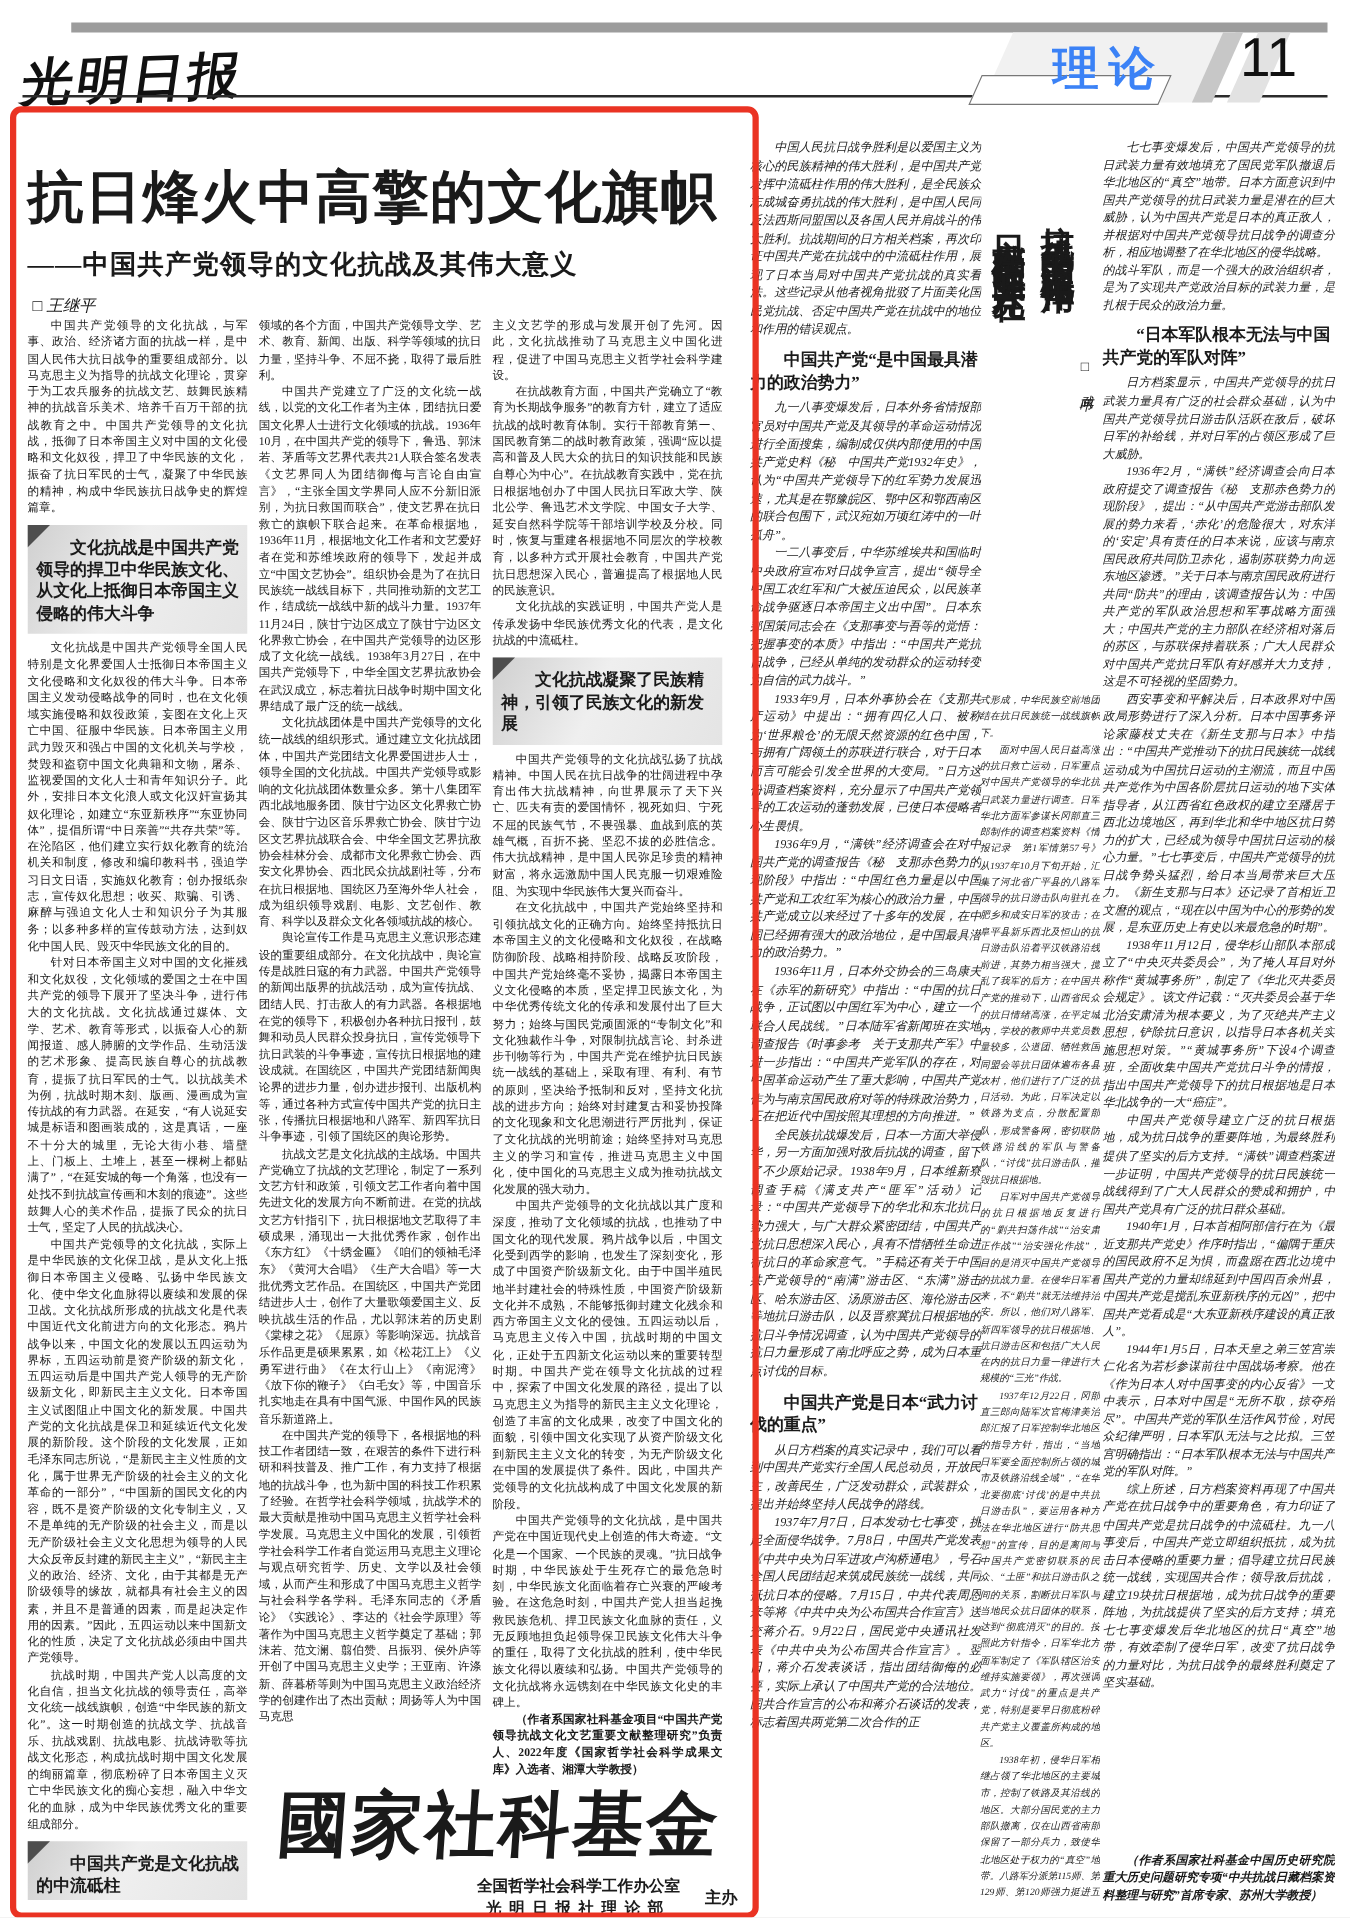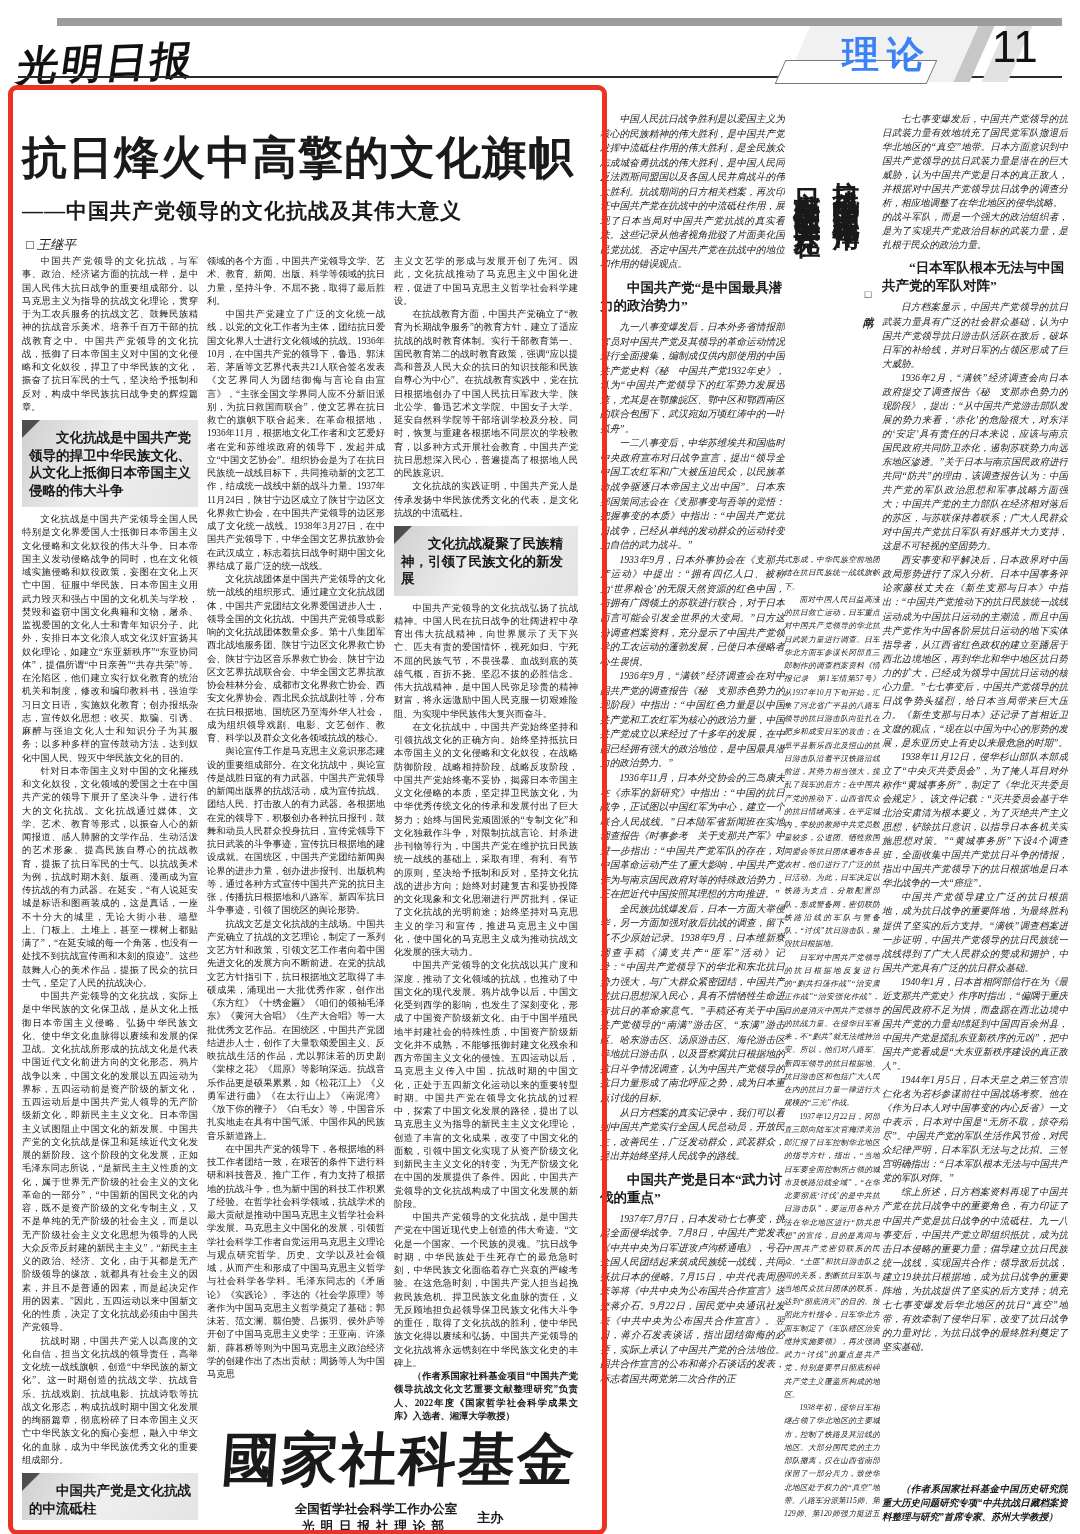--- a/index.html
+++ b/index.html
@@ -37,21 +37,21 @@
         font-weight:700;text-indent:2em;text-align:left;font-style:normal;
         background:linear-gradient(115deg,#cfcfcf 0%,#efefef 45%,#e4e4e4 100%);}
   .par.boxhead::before{content:"";position:absolute;left:0;top:0;width:0;height:0;
         border-top:18px solid #4e4e4e;border-right:18px solid transparent;}
   .par.head{font-weight:700;font-style:normal;font-size:13.5px;line-height:18px;margin:7px 0 5px;
         text-indent:2em;text-align:left;}
   .par.attr{font-weight:700;text-indent:2em;}
   
   .fund{position:absolute;left:208px;top:1422px;width:382px;text-align:center;}
   .fund-name{font-size:57px;font-weight:800;letter-spacing:2px;transform:skewX(-4deg);white-space:nowrap;}
-  .fund-orgs{display:flex;justify-content:center;align-items:center;gap:20px;margin-top:2px;}
+  .fund-orgs{display:flex;justify-content:flex-end;align-items:center;gap:20px;margin-top:2px;}
   .fund-lines{font-size:12.5px;font-weight:700;font-family:"Liberation Sans","DejaVu Sans",sans-serif;}
   .fund-line2{letter-spacing:6px;}
   .fund-host{font-size:13px;font-weight:700;}
   
   .ra{font-style:italic;}
   #rcol1{left:600px;top:112px;width:185px;height:1412px;font-size:9.7px;line-height:14.55px;}
   #rcolm{left:784px;top:553px;width:96px;height:969px;font-size:7.7px;line-height:13.25px;}
   #rcol2{left:882px;top:112px;width:186px;height:1412px;font-size:9.5px;line-height:14.05px;
          display:flex;flex-direction:column;}
   #rcol2 .flow{flex:1 1 auto;overflow:hidden;}
@@ -81,21 +81,21 @@
     <div class="stripe2"></div>
     <div class="sec-title">理论</div>
     <div class="pagenum">11</div>
   </div>
 
   <div class="la-title">抗日烽火中高擎的文化旗帜</div>
   <div class="la-sub">——中国共产党领导的文化抗战及其伟大意义</div>
   <div class="la-author">□ 王继平</div>
 
   <div id="lcol1" class="col lcol">
-      <div class="par body">中国共产党领导的文化抗战，与军事、政治、经济诸方面的抗战一样，是中国人民伟大抗日战争的重要组成部分。以马克思主义为指导的抗战文化理论，贯穿于为工农兵服务的抗战文艺、鼓舞民族精神的抗战音乐美术、培养千百万干部的抗战教育之中。中国共产党领导的文化抗战，抵御了日本帝国主义对中国的文化侵略和文化奴役，捍卫了中华民族的文化，振奋了抗日军民的士气，坚决给予抵制和反对，构成中华民族抗日战争史的辉煌篇章。</div>
+      <div class="par body">中国共产党领导的文化抗战，与军事、政治、经济诸方面的抗战一样，是中国人民伟大抗日战争的重要组成部分。以马克思主义为指导的抗战文化理论，贯穿于为工农兵服务的抗战文艺、鼓舞民族精神的抗战音乐美术、培养千百万干部的抗战教育之中。中国共产党领导的文化抗战，抵御了日本帝国主义对中国的文化侵略和文化奴役，捍卫了中华民族的文化，振奋了抗日军民的士气，凝聚了中华民族的精神，构成中华民族抗日战争史的辉煌篇章。</div>
       <div class="par boxhead">文化抗战是中国共产党领导的捍卫中华民族文化、从文化上抵御日本帝国主义侵略的伟大斗争</div>
       <div class="par body">文化抗战是中国共产党领导全国人民特别是文化界爱国人士抵御日本帝国主义文化侵略和文化奴役的伟大斗争。日本帝国主义发动侵略战争的同时，也在文化领域实施侵略和奴役政策，妄图在文化上灭亡中国、征服中华民族。日本帝国主义用武力毁灭和强占中国的文化机关与学校，焚毁和盗窃中国文化典籍和文物，屠杀、监视爱国的文化人士和青年知识分子。此外，安排日本文化浪人或文化汉奸宣扬其奴化理论，如建立“东亚新秩序”“东亚协同体”，提倡所谓“中日亲善”“共存共荣”等。在沦陷区，他们建立实行奴化教育的统治机关和制度，修改和编印教科书，强迫学习日文日语，实施奴化教育；创办报纸杂志，宣传奴化思想；收买、欺骗、引诱、麻醉与强迫文化人士和知识分子为其服务；以多种多样的宣传鼓动方法，达到奴化中国人民、毁灭中华民族文化的目的。</div>
       <div class="par body">针对日本帝国主义对中国的文化摧残和文化奴役，文化领域的爱国之士在中国共产党的领导下展开了坚决斗争，进行伟大的文化抗战。文化抗战通过媒体、文学、艺术、教育等形式，以振奋人心的新闻报道、感人肺腑的文学作品、生动活泼的艺术形象、提高民族自尊心的抗战教育，提振了抗日军民的士气。以抗战美术为例，抗战时期木刻、版画、漫画成为宣传抗战的有力武器。在延安，“有人说延安城是标语和图画装成的，这是真话，一座不十分大的城里，无论大街小巷、墙壁上、门板上、土堆上，甚至一棵树上都贴满了”，“在延安城的每一个角落，也没有一处找不到抗战宣传画和木刻的痕迹”。这些鼓舞人心的美术作品，提振了民众的抗日士气，坚定了人民的抗战决心。</div>
       <div class="par body">中国共产党领导的文化抗战，实际上是中华民族的文化保卫战，是从文化上抵御日本帝国主义侵略、弘扬中华民族文化、使中华文化血脉得以赓续和发展的保卫战。文化抗战所形成的抗战文化是代表中国近代文化前进方向的文化形态。鸦片战争以来，中国文化的发展以五四运动为界标，五四运动前是资产阶级的新文化，五四运动后是中国共产党人领导的无产阶级新文化，即新民主主义文化。日本帝国主义试图阻止中国文化的新发展。中国共产党的文化抗战是保卫和延续近代文化发展的新阶段。这个阶段的文化发展，正如毛泽东同志所说，“是新民主主义性质的文化，属于世界无产阶级的社会主义的文化革命的一部分”，“中国新的国民文化的内容，既不是资产阶级的文化专制主义，又不是单纯的无产阶级的社会主义，而是以无产阶级社会主义文化思想为领导的人民大众反帝反封建的新民主主义”，“新民主主义的政治、经济、文化，由于其都是无产阶级领导的缘故，就都具有社会主义的因素，并且不是普通的因素，而是起决定作用的因素。”因此，五四运动以来中国新文化的性质，决定了文化抗战必须由中国共产党领导。</div>
       <div class="par body">抗战时期，中国共产党人以高度的文化自信，担当文化抗战的领导责任，高举文化统一战线旗帜，创造“中华民族的新文化”。这一时期创造的抗战文学、抗战音乐、抗战戏剧、抗战电影、抗战诗歌等抗战文化形态，构成抗战时期中国文化发展的绚丽篇章，彻底粉碎了日本帝国主义灭亡中华民族文化的痴心妄想，融入中华文化的血脉，成为中华民族优秀文化的重要组成部分。</div>
       <div class="par boxhead">中国共产党是文化抗战的中流砥柱</div>
     </div>
   <div id="lcol2" class="col lcol">
       <div class="par cont">领域的各个方面，中国共产党领导文学、艺术、教育、新闻、出版、科学等领域的抗日力量，坚持斗争、不屈不挠，取得了最后胜利。</div>
       <div class="par body">中国共产党建立了广泛的文化统一战线，以党的文化工作者为主体，团结抗日爱国文化界人士进行文化领域的抗战。1936年10月，在中国共产党的领导下，鲁迅、郭沫若、茅盾等文艺界代表共21人联合签名发表《文艺界同人为团结御侮与言论自由宣言》，“主张全国文学界同人应不分新旧派别，为抗日救国而联合”，使文艺界在抗日救亡的旗帜下联合起来。在革命根据地，1936年11月，根据地文化工作者和文艺爱好者在党和苏维埃政府的领导下，发起并成立“中国文艺协会”。组织协会是为了在抗日民族统一战线目标下，共同推动新的文艺工作，结成统一战线中新的战斗力量。1937年11月24日，陕甘宁边区成立了陕甘宁边区文化界救亡协会，在中国共产党领导的边区形成了文化统一战线。1938年3月27日，在中国共产党领导下，中华全国文艺界抗敌协会在武汉成立，标志着抗日战争时期中国文化界结成了最广泛的统一战线。</div>
@@ -129,22 +129,22 @@
 
   <div id="rcol1" class="col ra">
       <div class="par body">中国人民抗日战争胜利是以爱国主义为核心的民族精神的伟大胜利，是中国共产党发挥中流砥柱作用的伟大胜利，是全民族众志成城奋勇抗战的伟大胜利，是中国人民同反法西斯同盟国以及各国人民并肩战斗的伟大胜利。抗战期间的日方相关档案，再次印证中国共产党在抗战中的中流砥柱作用，展现了日本当局对中国共产党抗战的真实看法。这些记录从他者视角批驳了片面美化国民党抗战、否定中国共产党在抗战中的地位和作用的错误观点。</div>
       <div class="par head">中国共产党“是中国最具潜力的政治势力”</div>
       <div class="par body">九一八事变爆发后，日本外务省情报部官员对中国共产党及其领导的革命运动情况进行全面搜集，编制成仅供内部使用的中国共产党史料《秘　中国共产党1932年史》，认为“中国共产党领导下的红军势力发展迅速，尤其是在鄂豫皖区、鄂中区和鄂西南区的联合包围下，武汉宛如万顷红涛中的一叶孤舟”。</div>
       <div class="par body">一二八事变后，中华苏维埃共和国临时中央政府宣布对日战争宣言，提出“领导全中国工农红军和广大被压迫民众，以民族革命战争驱逐日本帝国主义出中国”。日本东邦国策同志会在《支那事变与吾等的觉悟：把握事变的本质》中指出：“中国共产党抗日战争，已经从单纯的发动群众的运动转变为自信的武力战斗。”</div>
       <div class="par body">1933年9月，日本外事协会在《支那共产运动》中提出：“拥有四亿人口、被称为‘世界粮仓’的无限天然资源的红色中国，与拥有广阔领土的苏联进行联合，对于日本而言可能会引发全世界的大变局。”日方这份调查档案资料，充分显示了中国共产党领导的工农运动的蓬勃发展，已使日本侵略者心生畏惧。</div>
       <div class="par body">1936年9月，“满铁”经济调查会在对中国共产党的调查报告《秘　支那赤色势力的现阶段》中指出：“中国红色力量是以中国共产党和工农红军为核心的政治力量，中国共产党成立以来经过了十多年的发展，在中国已经拥有强大的政治地位，是中国最具潜力的政治势力。”</div>
       <div class="par body">1936年11月，日本外交协会的三岛康夫在《赤军的新研究》中指出：“中国的抗日战争，正试图以中国红军为中心，建立一个联合人民战线。”日本陆军省新闻班在实地调查报告《时事参考　关于支那共产军》中进一步指出：“中国共产党军队的存在，对中国革命运动产生了重大影响，中国共产党作为与南京国民政府对等的特殊政治势力，正在把近代中国按照其理想的方向推进。”</div>
       <div class="par body">全民族抗战爆发后，日本一方面大举侵华，另一方面加强对敌后抗战的调查，留下了不少原始记录。1938年9月，日本维新寮调查手稿《满支共产“匪军”活动》记录：“中国共产党领导下的华北和东北抗日势力强大，与广大群众紧密团结，中国共产党抗日思想深入民心，具有不惜牺牲生命进行抗日的革命家意气。”手稿还有关于中国共产党领导的“南满”游击区、“东满”游击区、哈东游击区、汤原游击区、海伦游击区等地抗日游击队，以及晋察冀抗日根据地的抗日斗争情况调查，认为中国共产党领导的抗日力量形成了南北呼应之势，成为日本重点讨伐的目标。</div>
+      <div class="par head">中国共产党是日本“武力讨伐的重点”</div>
       <div class="par body">从日方档案的真实记录中，我们可以看到中国共产党实行全国人民总动员，开放民主，改善民生，广泛发动群众，武装群众，提出并始终坚持人民战争的路线。</div>
-      <div class="par head">中国共产党是日本“武力讨伐的重点”</div>
       <div class="par body">1937年7月7日，日本发动七七事变，挑起全面侵华战争。7月8日，中国共产党发表《中共中央为日军进攻卢沟桥通电》，号召全国人民团结起来筑成民族统一战线，共同抵抗日本的侵略。7月15日，中共代表周恩来等将《中共中央为公布国共合作宣言》送交蒋介石。9月22日，国民党中央通讯社发表《中共中央为公布国共合作宣言》。翌日，蒋介石发表谈话，指出团结御侮的必要，实际上承认了中国共产党的合法地位。国共合作宣言的公布和蒋介石谈话的发表，标志着国共两党第二次合作的正</div>
     </div>
 
   <div class="vtitle">
     <div class="vline vlineA">抗日战争中的中流砥柱作用</div>
     <div class="vline vlineB">日方档案佐证中国共产党在</div>
   </div>
   <div class="vauthor">□ 武向平</div>
 
   <div id="rcolm" class="col ra">

